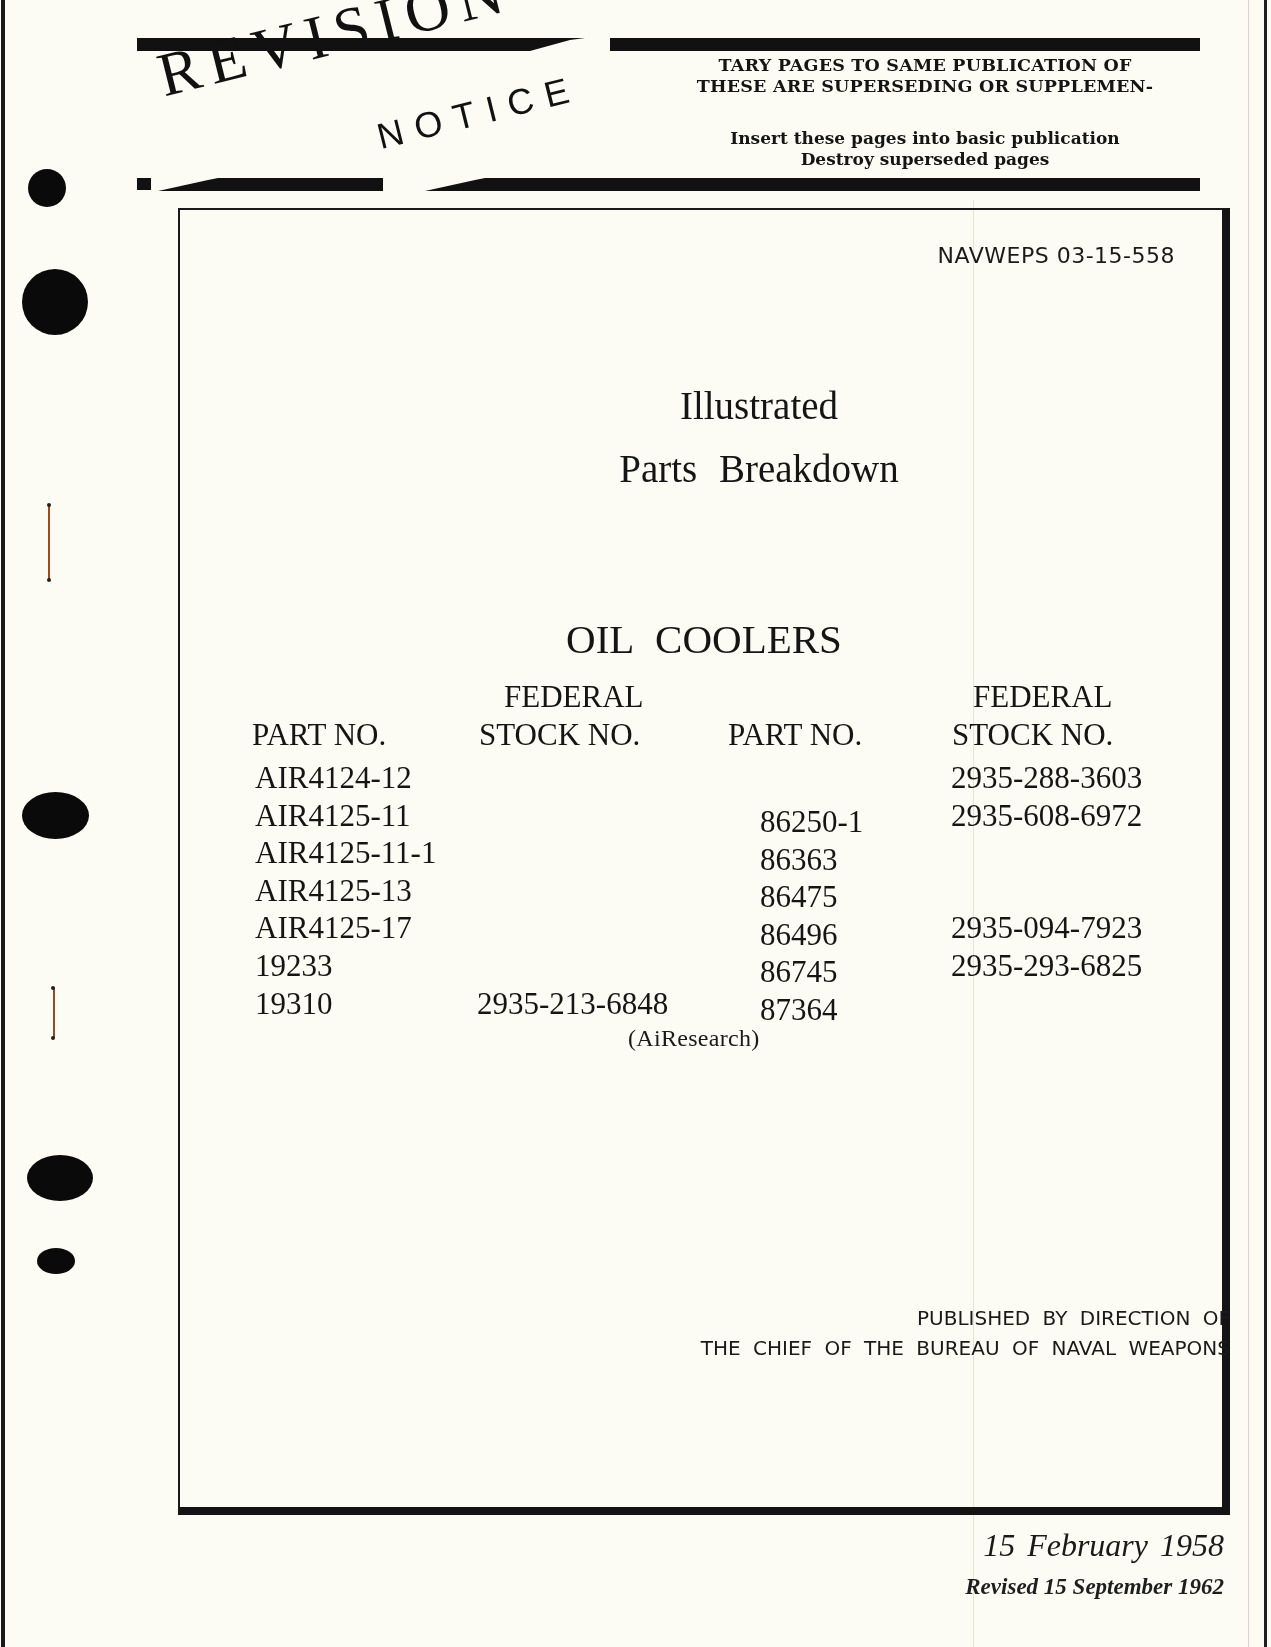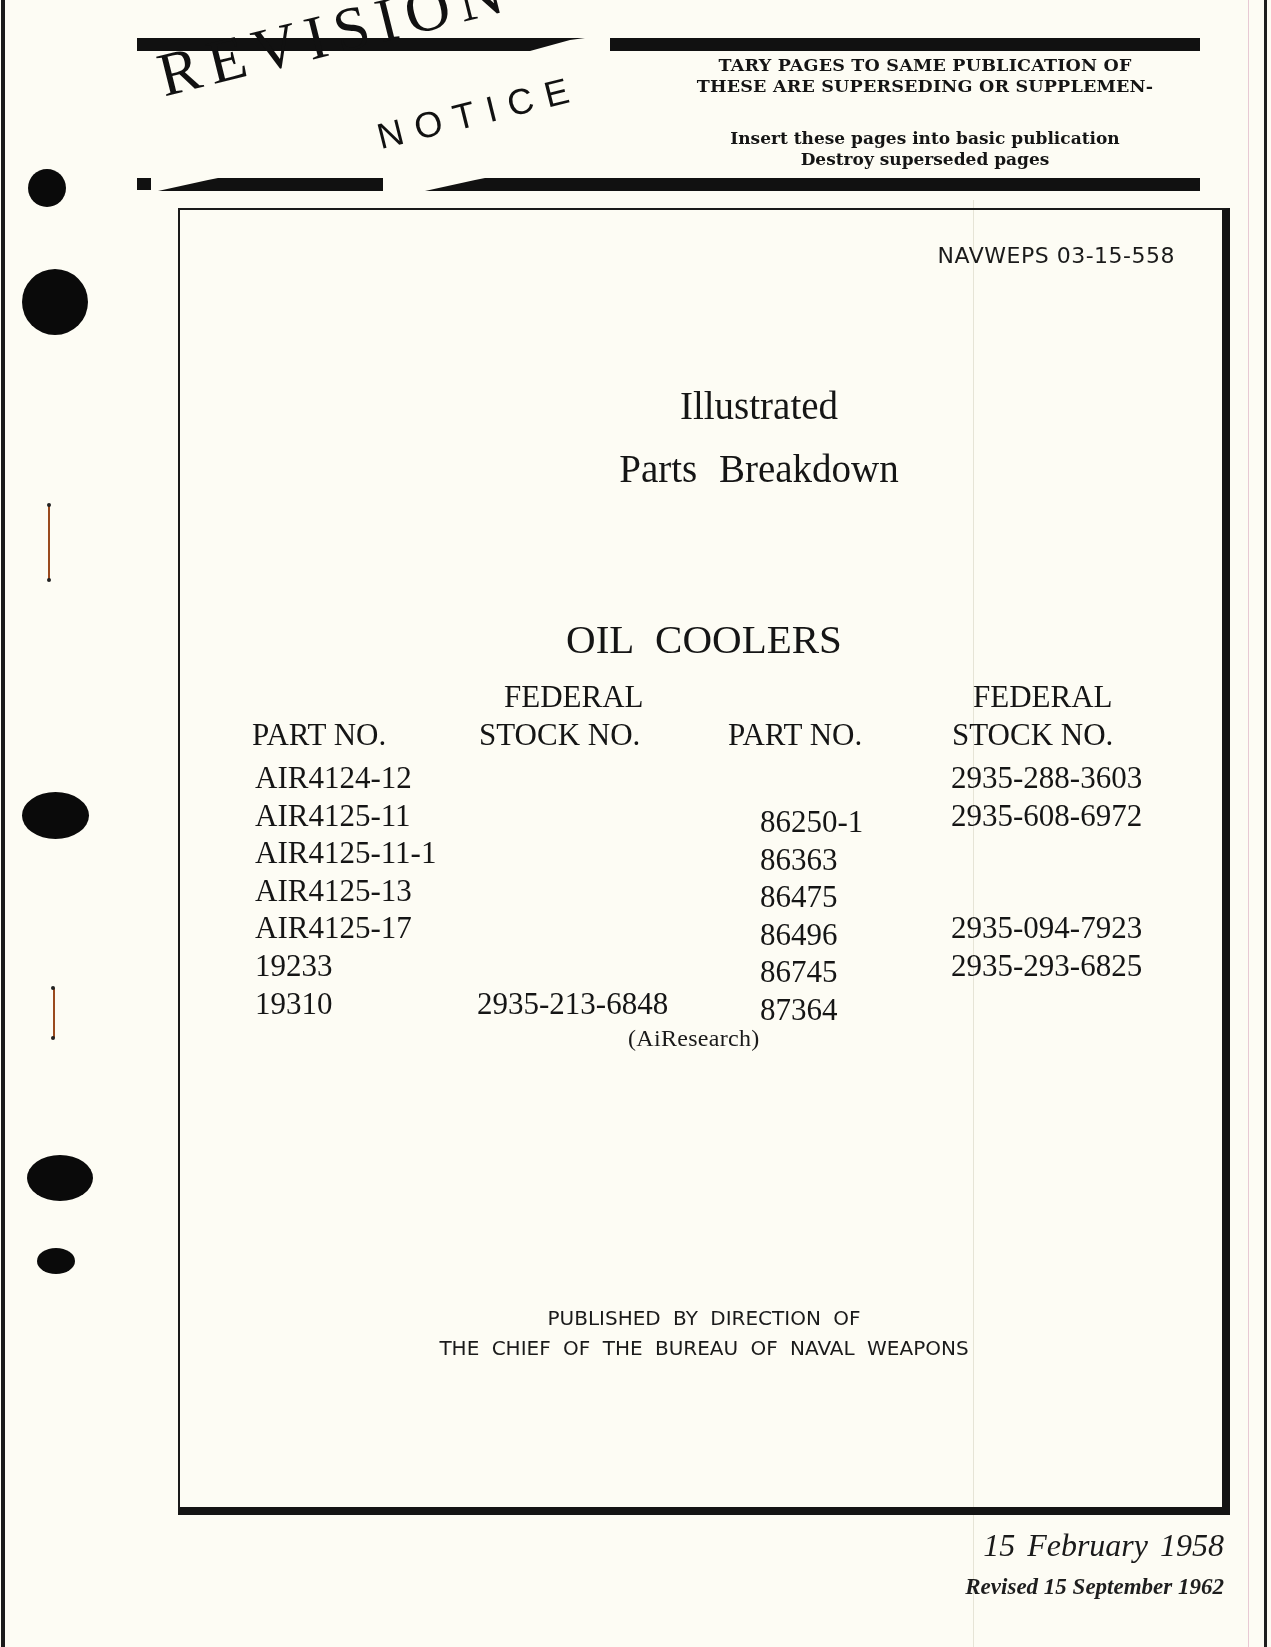--- a/index.html
+++ b/index.html
@@ -63,21 +63,21 @@
   }
 
   .col { position: absolute; font-size: 31px; line-height: 37.6px; color: #151515; white-space: nowrap; }
   .hdr { font-size: 31px; color: #151515; position: absolute; white-space: nowrap; text-align: center; }
 
   .cell { height: 37.6px; }
 
   .airesearch { position: absolute; left: 628px; top: 1025px; font-size: 24px; color: #1a1a1a; letter-spacing: 0.3px; }
 
   .publisher {
-    position: absolute; left: 178px; width: 1052px; text-align: center;
+    position: absolute; left: 178px; width: 1052px; text-align: right;
     font-family: "DejaVu Sans", sans-serif; font-size: 20px; line-height: 30px; color: #1a1a1a;
     word-spacing: 6px;
   }
   .date1 { position: absolute; right: 47px; top: 1527px; font-size: 32px; font-style: italic; color: #1a1a1a; word-spacing: 4px; }
   .date2 { position: absolute; right: 47px; top: 1574px; font-size: 23px; font-style: italic; font-weight: bold; color: #1e1e1e; }
 
   .stain { position: absolute; background: #9a4a1e; width: 2px; }
   .stain-dot { position: absolute; width: 4px; height: 4px; border-radius: 50%; background: #222; }
 </style>
 </head>

